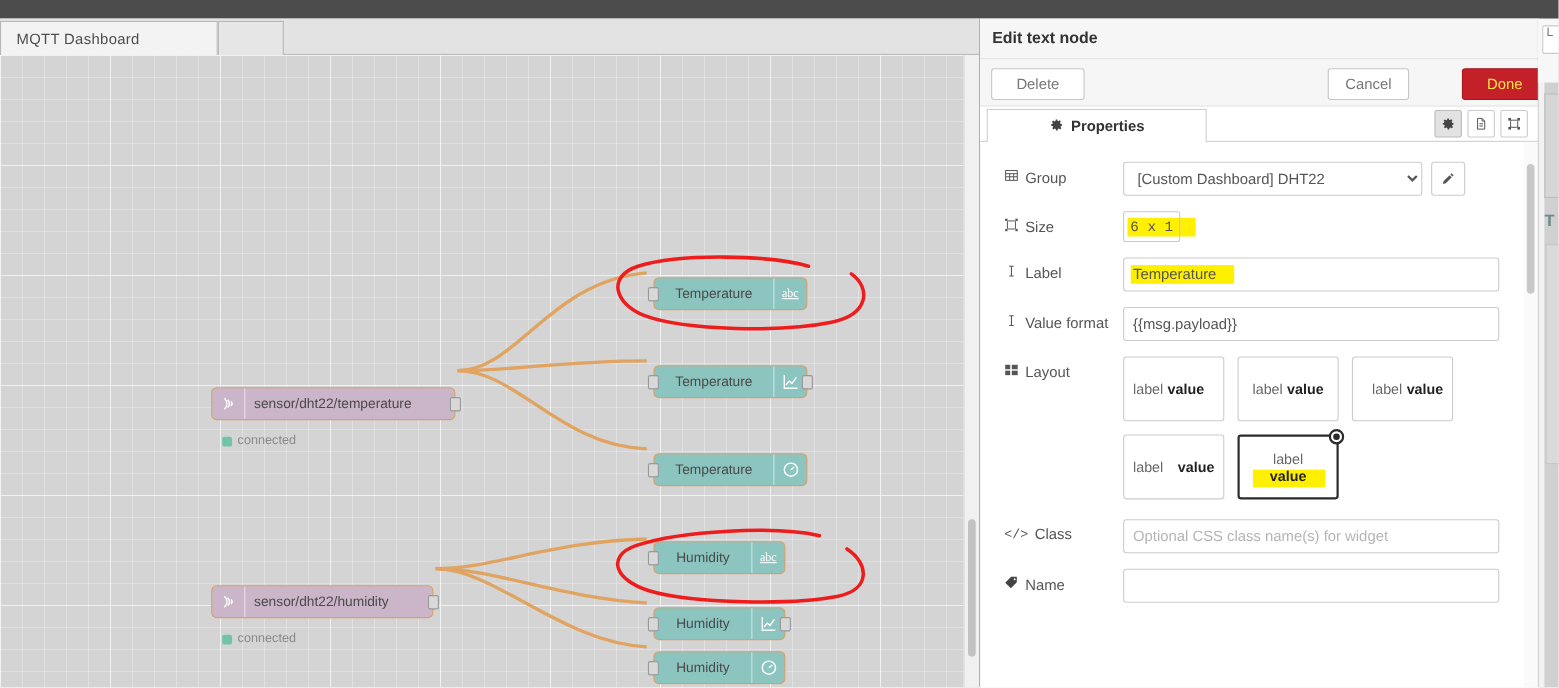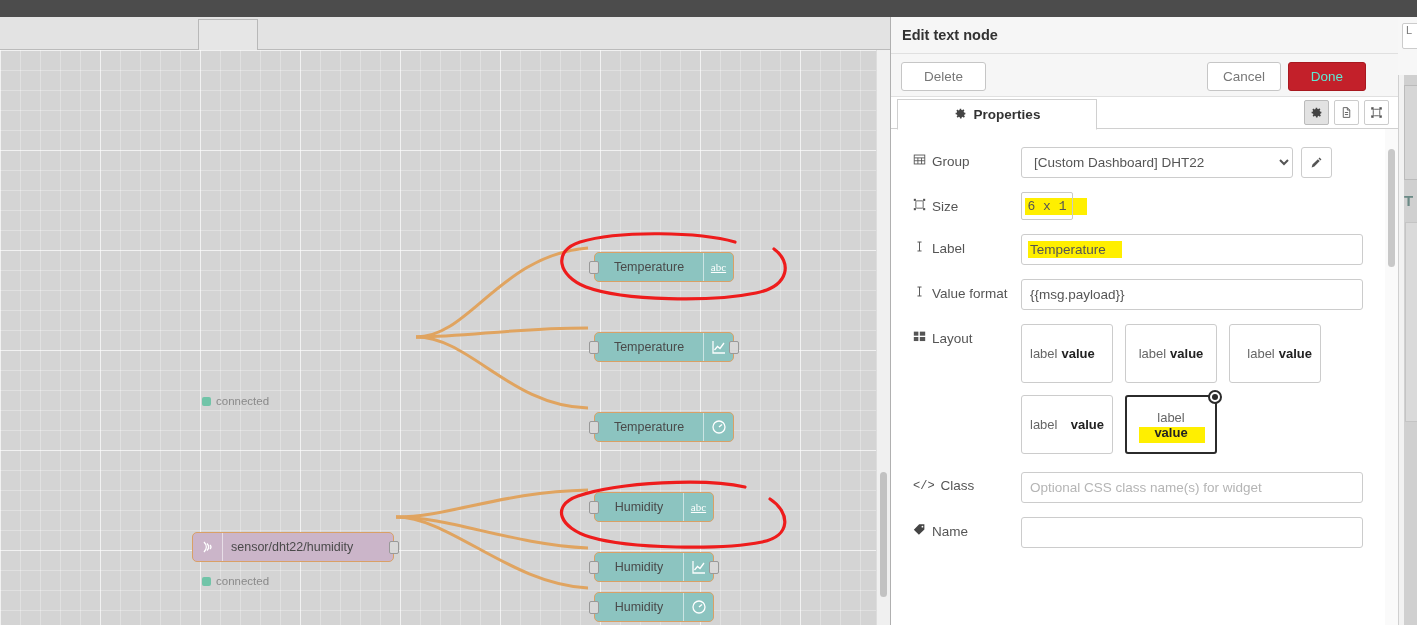--- a/index.html
+++ b/index.html
@@ -128,21 +128,21 @@
   .btn {
     position: absolute; top: 8px; height: 29px;
     border: 1px solid #c6c6c6; background: #fff; border-radius: 3px;
     font-size: 13.5px; color: #777;
     display: flex; align-items: center; justify-content: center;
     cursor: pointer; font-family: "Liberation Sans", sans-serif;
   }
   .btn-delete { left: 10px; width: 85px; }
   .btn-cancel { left: 316px; width: 74px; }
   .btn-done {
-    left: 397px; width: 78px; color: #5eead4;
+    left: 438px; width: 78px; color: #fde047;
     background: #c3202a; border-color: #a8181f;
   }
 
   .tabstrip {
     position: absolute; left: 0; top: 80px; width: 508px; height: 32px;
     border-bottom: 1px solid #d0d0d0; background: #fff;
   }
   .prop-tab {
     position: absolute; left: 6px; top: 2px; width: 200px; height: 31px;
     border: 1px solid #d0d0d0; border-bottom: 1px solid #fff;
@@ -282,36 +282,50 @@
 </head>
 <body>
 
 <div id="app">
 
   <div class="topbar"></div>
 
   <div class="editor">
 
     <div class="tabbar">
+      <div class="tab active">
+        <span>MQTT Dashboard</span>
+      </div>
       <div class="tab ghost"></div>
     </div>
 
     <div class="canvas">
 
       <svg class="wires" viewBox="0 0 890 575">
         <g fill="none" stroke="#e0a460" stroke-width="3">
           <path d="M 416,287 C 470,287 500,205 588,198"></path>
           <path d="M 416,287 C 470,287 510,278 588,278"></path>
           <path d="M 416,287 C 470,287 510,356 588,358"></path>
           <path d="M 396,467 C 450,467 500,442 588,440"></path>
           <path d="M 396,467 C 450,467 510,494 588,498"></path>
           <path d="M 396,467 C 450,467 510,534 588,538"></path>
         </g>
       </svg>
 
+      <div class="node mqtt" style="left:192px; top:302px; width:222px;">
+        <span class="nicon">
+          <svg width="16" height="16" viewBox="0 0 16 16" fill="none" stroke="#fff" stroke-width="1.4">
+            <path d="M4 3 C7 6 7 10 4 13"></path>
+            <path d="M7 4.5 C9.2 6.6 9.2 9.4 7 11.5"></path>
+            <path d="M10 6 C11.3 7.2 11.3 8.8 10 10"></path>
+          </svg>
+        </span>
+        <span class="nlabel">sensor/dht22/temperature</span>
+        <span class="port out"></span>
+      </div>
       <div class="status" style="left:202px; top:345px;">
         <span class="dot"></span>
         <span>connected</span>
       </div>
 
       <div class="node mqtt" style="left:192px; top:482px; width:202px;">
         <span class="nicon">
           <svg width="16" height="16" viewBox="0 0 16 16" fill="none" stroke="#fff" stroke-width="1.4">
             <path d="M4 3 C7 6 7 10 4 13"></path>
             <path d="M7 4.5 C9.2 6.6 9.2 9.4 7 11.5"></path>

